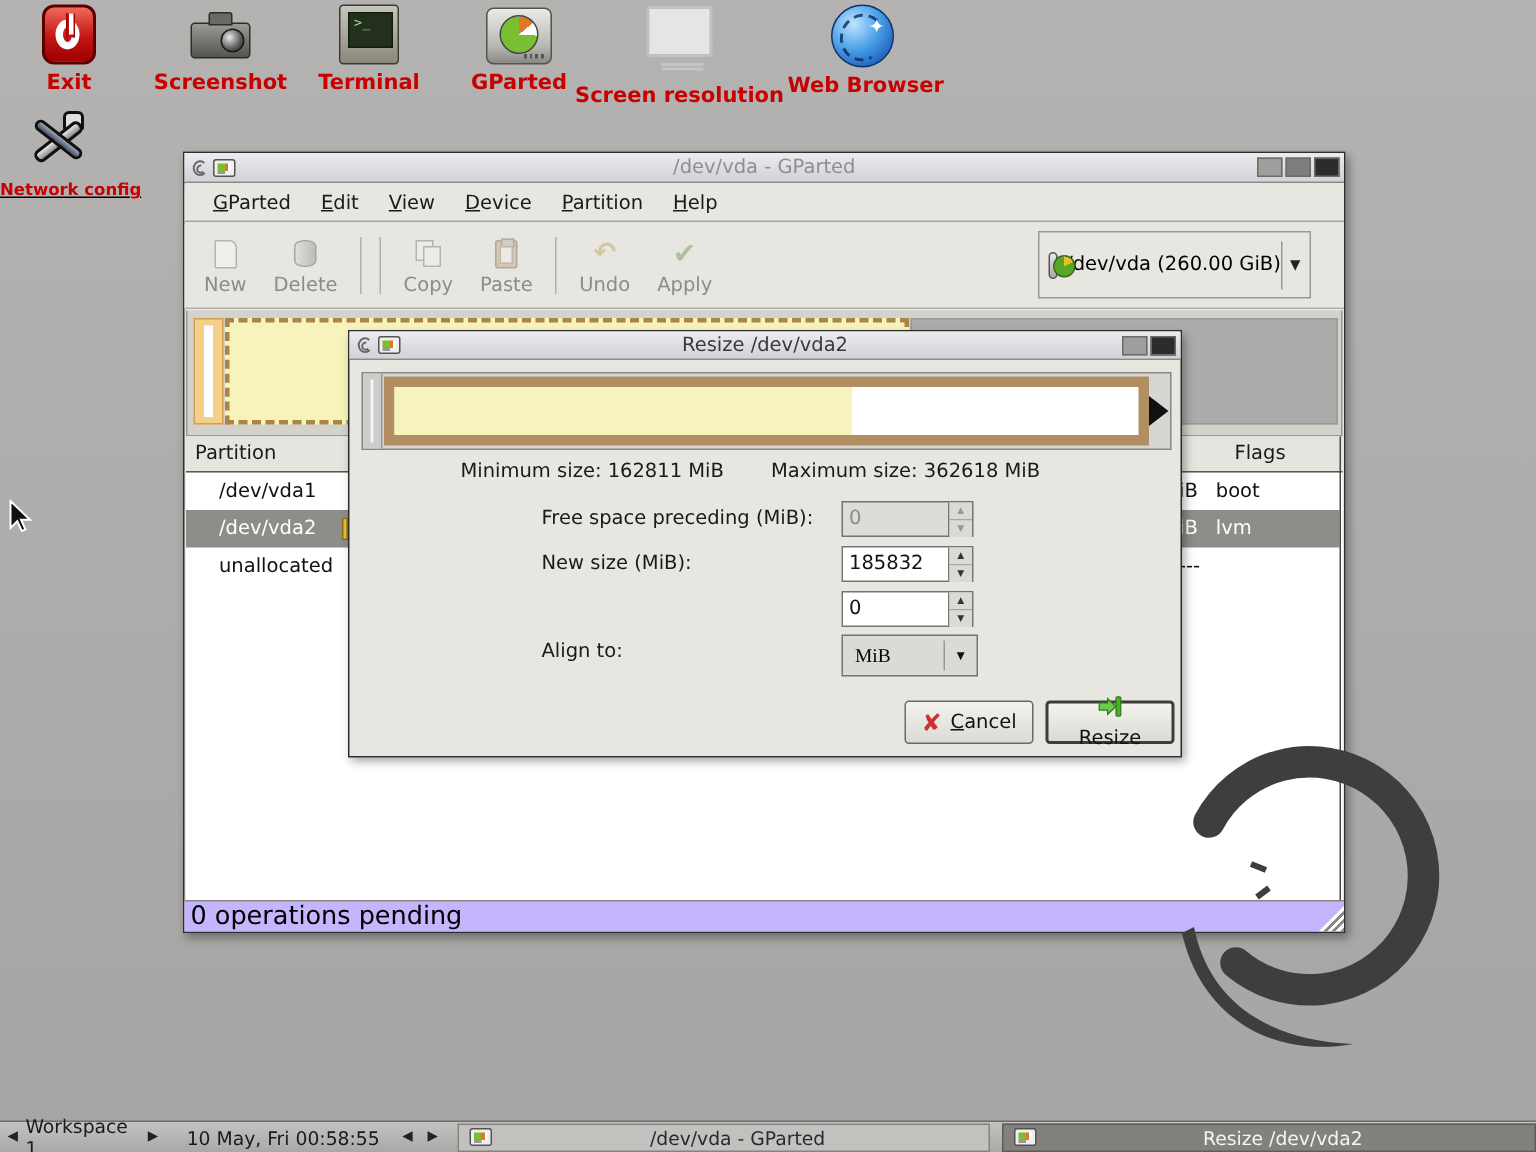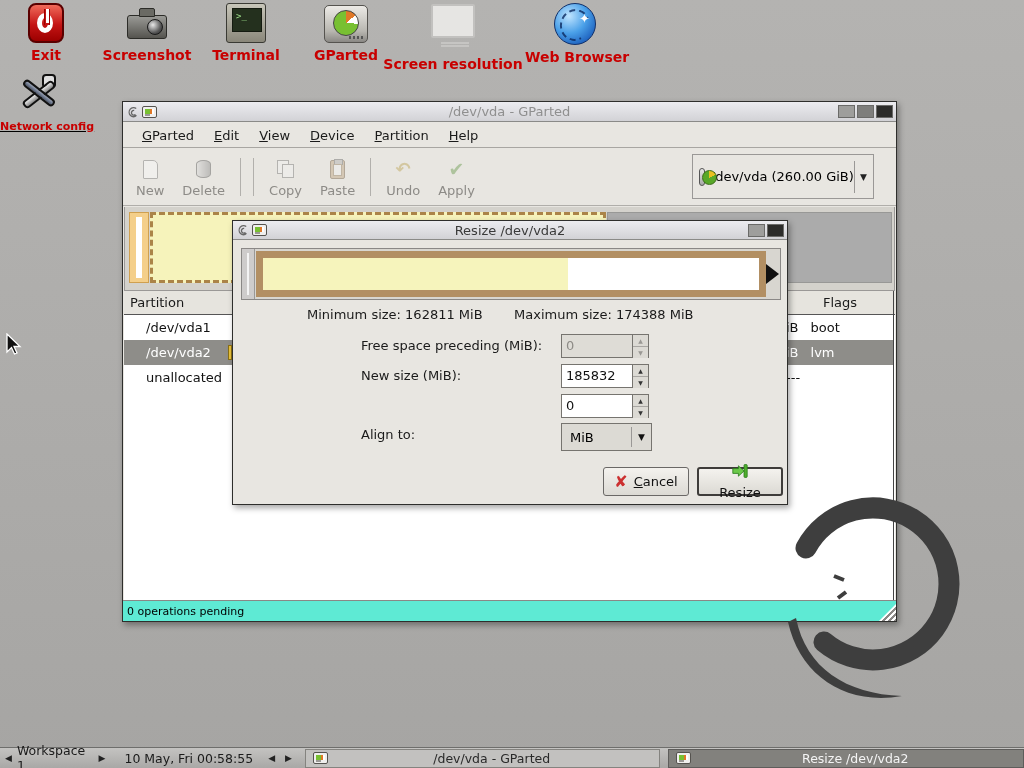--- a/index.html
+++ b/index.html
@@ -101,21 +101,21 @@
   .thead .hcell { position:absolute; top:0; bottom:0; display:flex; align-items:center; padding:0 6px; color:#1a1a1a; }
   .hc-part { left:0; width:230px; }
   .hc-flags { left:662px; width:107px; justify-content:center; border-left:1px solid #555; }
   .trow { position:absolute; left:0; right:2px; height:25px; display:flex; align-items:center; color:#111; }
   .trow .pname { padding-left:22px; }
   .trow.sel { background:#8e8d89; color:#fff; }
   .trow .rright { position:absolute; left:662px; display:flex; gap:12px; }
   .key-sliver { position:absolute; left:104px; top:5px; width:4px; height:15px; background:#e8c23c; border:1px solid #8a6f14; }
   .table-rborder { position:absolute; right:1px; top:0; bottom:0; width:1px; background:#444; }
   
-  .statusbar { position:absolute; left:0; right:0; bottom:0; height:21px; background:#5eead4; border-top:1px solid #8a8886; display:flex; align-items:center; padding:0 4px; font-size:11px; }
+  .statusbar { position:absolute; left:0; right:0; bottom:0; height:21px; background:#c4b5fd; border-top:1px solid #8a8886; display:flex; align-items:center; padding:0 4px; font-size:17px; }
   .grip { position:absolute; right:0; bottom:0; width:17px; height:17px; background:repeating-linear-gradient(135deg,#fff 0 2px,#8a8886 2px 4px); clip-path:polygon(100% 0,100% 100%,0 100%); }
 
   
   #dialog { left:232px; top:220px; width:556px; height:285px; z-index:20; }
   #dialog .titlebar { height:19px; }
   .resize-widget { position:absolute; left:8px; top:27px; width:540px; height:52px; background:#d8d6d0; border:1px solid #8a8886; }
   .rw-handle { position:absolute; left:0; top:0; width:13px; height:100%; background:#cecccb; border-right:1px solid #9a9896; }
   .rw-handle:before { content:""; position:absolute; left:5px; top:4px; bottom:4px; width:2px; background:#f4f4f4; }
   .rw-bar { position:absolute; left:14px; top:2px; width:510px; height:46px; background:#b28f63; }
   .rw-inner { position:absolute; left:7px; top:7px; right:7px; bottom:7px; background:#fff; display:flex; }
@@ -350,21 +350,21 @@
     <span class="rw-handle"></span>
     <span class="rw-bar">
       <span class="rw-inner">
           <span class="rw-used" style="width: 61.4%;"></span>
         </span>
     </span>
     <span class="rw-arrow"></span>
   </div>
 
   <span class="mm-label" id="min-label">Minimum size: 162811 MiB</span>
-  <span class="mm-label" id="max-label">Maximum size: 174388 MiB</span>
+  <span class="mm-label" id="max-label">Maximum size: 362618 MiB</span>
 
   <span class="frow-label" style="top:113px;">Free space preceding (MiB):</span>
   <div class="spin disabled" style="top:113px;">
     <span class="sval">0</span>
     <span class="sbtns">
         <span>▲</span>
         <span>▼</span>
       </span>
   </div>
 
@@ -379,21 +379,21 @@
 
   <div class="spin" style="top:173px;">
     <span class="sval">0</span>
     <span class="sbtns">
         <span>▲</span>
         <span>▼</span>
       </span>
   </div>
 
   <span class="frow-label" style="top:202px;">Align to:</span>
-  <div class="combo" style="top:202px;">
+  <div class="combo" style="top:202px;font-family:Liberation Serif, serif;">
     <span class="cv">MiB</span>
     <span class="csep2"></span>
     <span class="arr">▼</span>
   </div>
 
   <div class="dlg-btn" id="cancel-btn">
     <span class="x-glyph">✘</span>
     <span><u>C</u>ancel</span>
   </div>
   <div class="dlg-btn" id="resize-btn">

